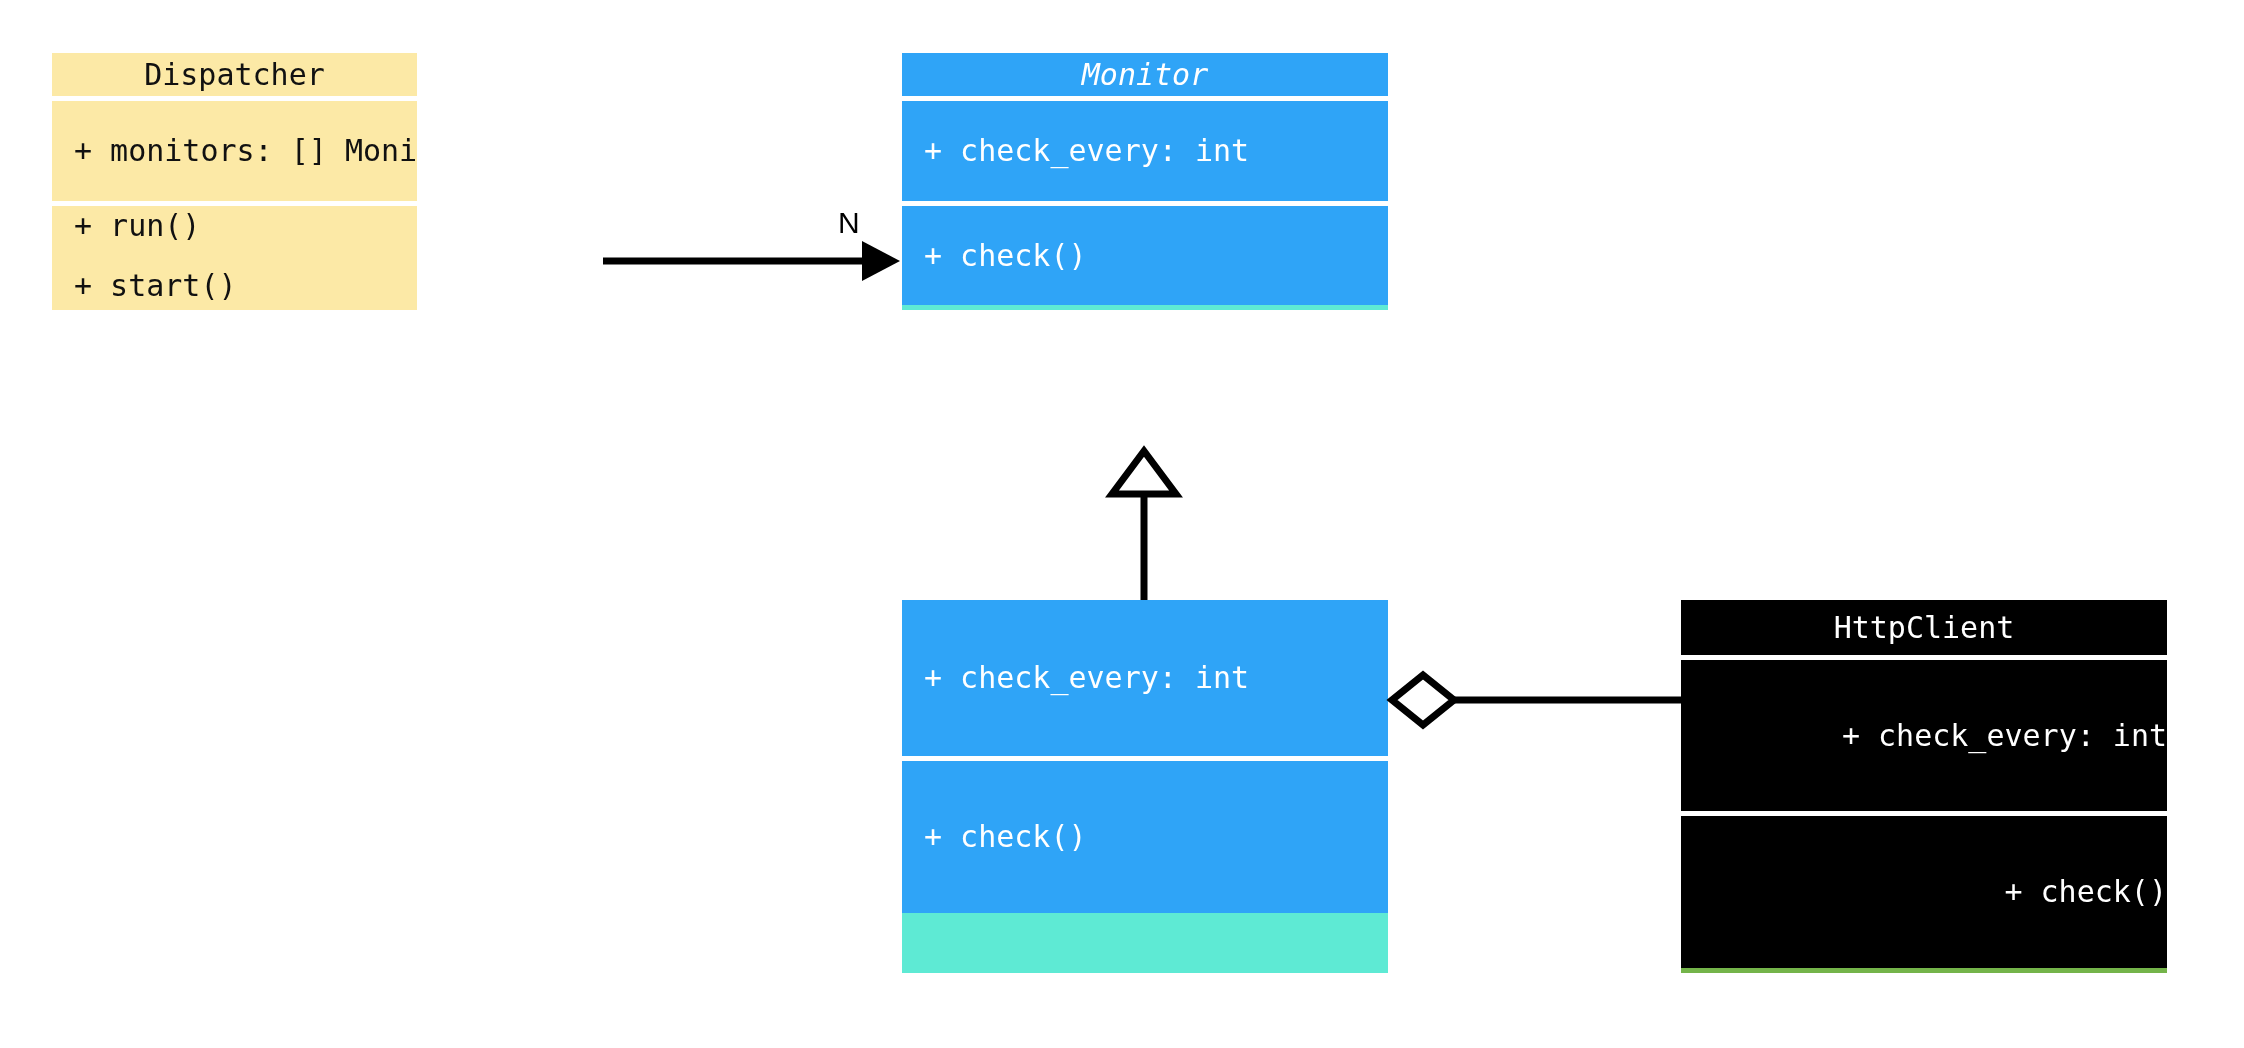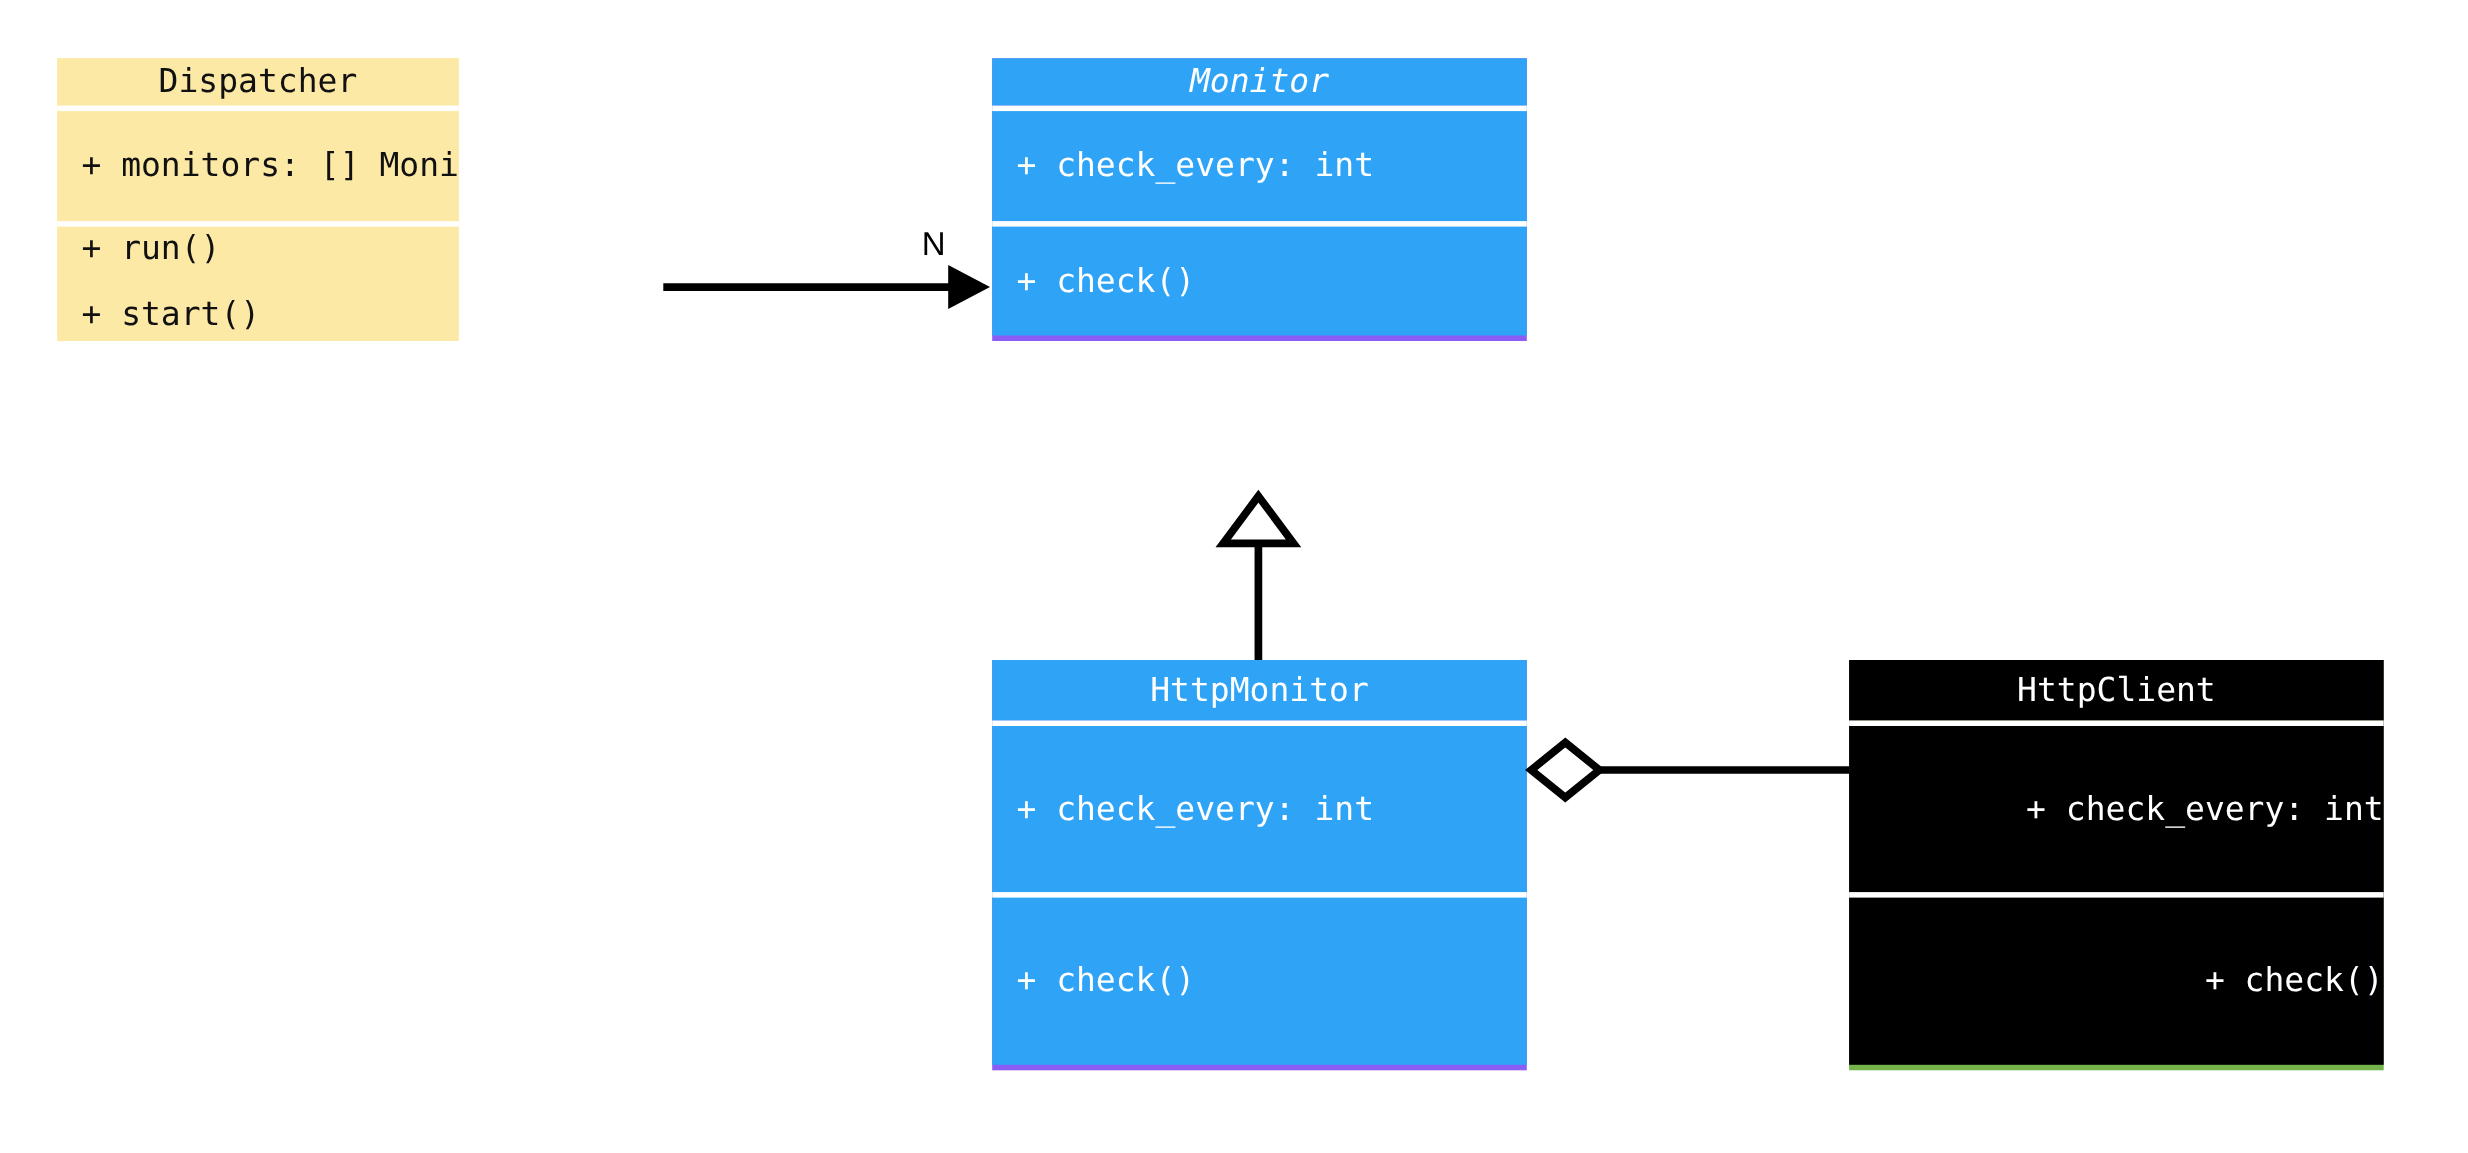--- a/index.html
+++ b/index.html
@@ -52,21 +52,21 @@
     flex-direction: column;
     justify-content: center;
   }
   .member {
     white-space: pre;
   }
 
   
   .theme-yellow { background: #fce9a6; color: #111111; }
   .theme-yellow .compartment { background: #fce9a6; }
-  .theme-blue   { background: #8b5cf6; color: #ffffff; }
+  .theme-blue   { background: #5eead4; color: #ffffff; }
   .theme-blue .compartment { background: #2fa4f7; }
   .theme-green  { background: #74b44a; color: #ffffff; }
   .theme-green .compartment { background: #000000; text-align: right; }
   .edge-label {
     position: absolute;
     font-family: "Liberation Sans", sans-serif;
     font-size: 30px;
     color: #000000;
     line-height: 1;
   }
@@ -100,21 +100,20 @@
     <div class="compartment cls-title abstract" style="height:43px;">Monitor</div>
     <div class="compartment cls-body" style="height:105px;">
       <div class="member">+ check_every: int</div>
     </div>
     <div class="compartment cls-body" style="height:104px;">
       <div class="member">+ check()</div>
     </div>
   </div>
 
   <div class="uml-class theme-blue" style="left:902px; top:600px; width:486px; height:373px;">
-    <div class="compartment cls-title" style="height:55px;">HttpMonitor</div>
     <div class="compartment cls-body" style="height:156px;">
       <div class="member">+ check_every: int</div>
     </div>
     <div class="compartment cls-body" style="height:157px;">
       <div class="member">+ check()</div>
     </div>
   </div>
 
   <div class="uml-class theme-green" style="left:1681px; top:600px; width:486px; height:373px;">
     <div class="compartment cls-title" style="height:55px;">HttpClient</div>

